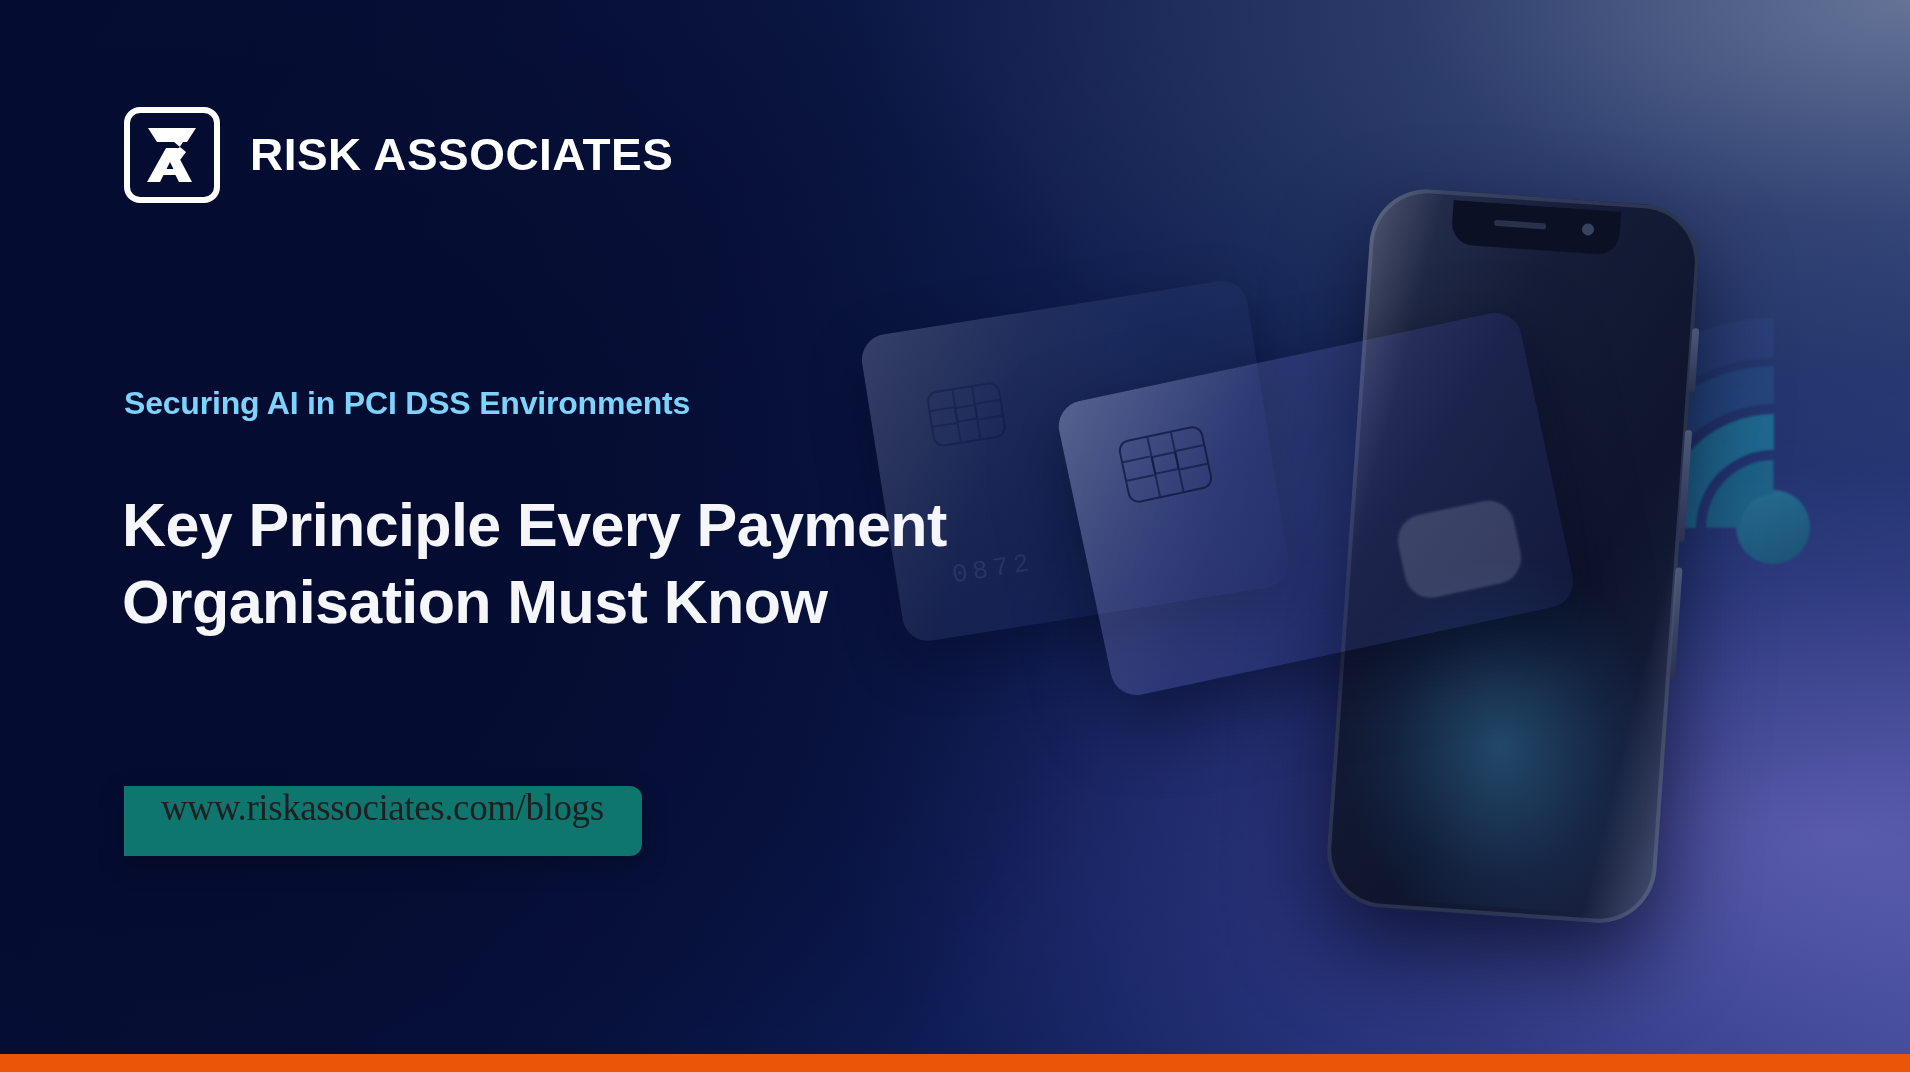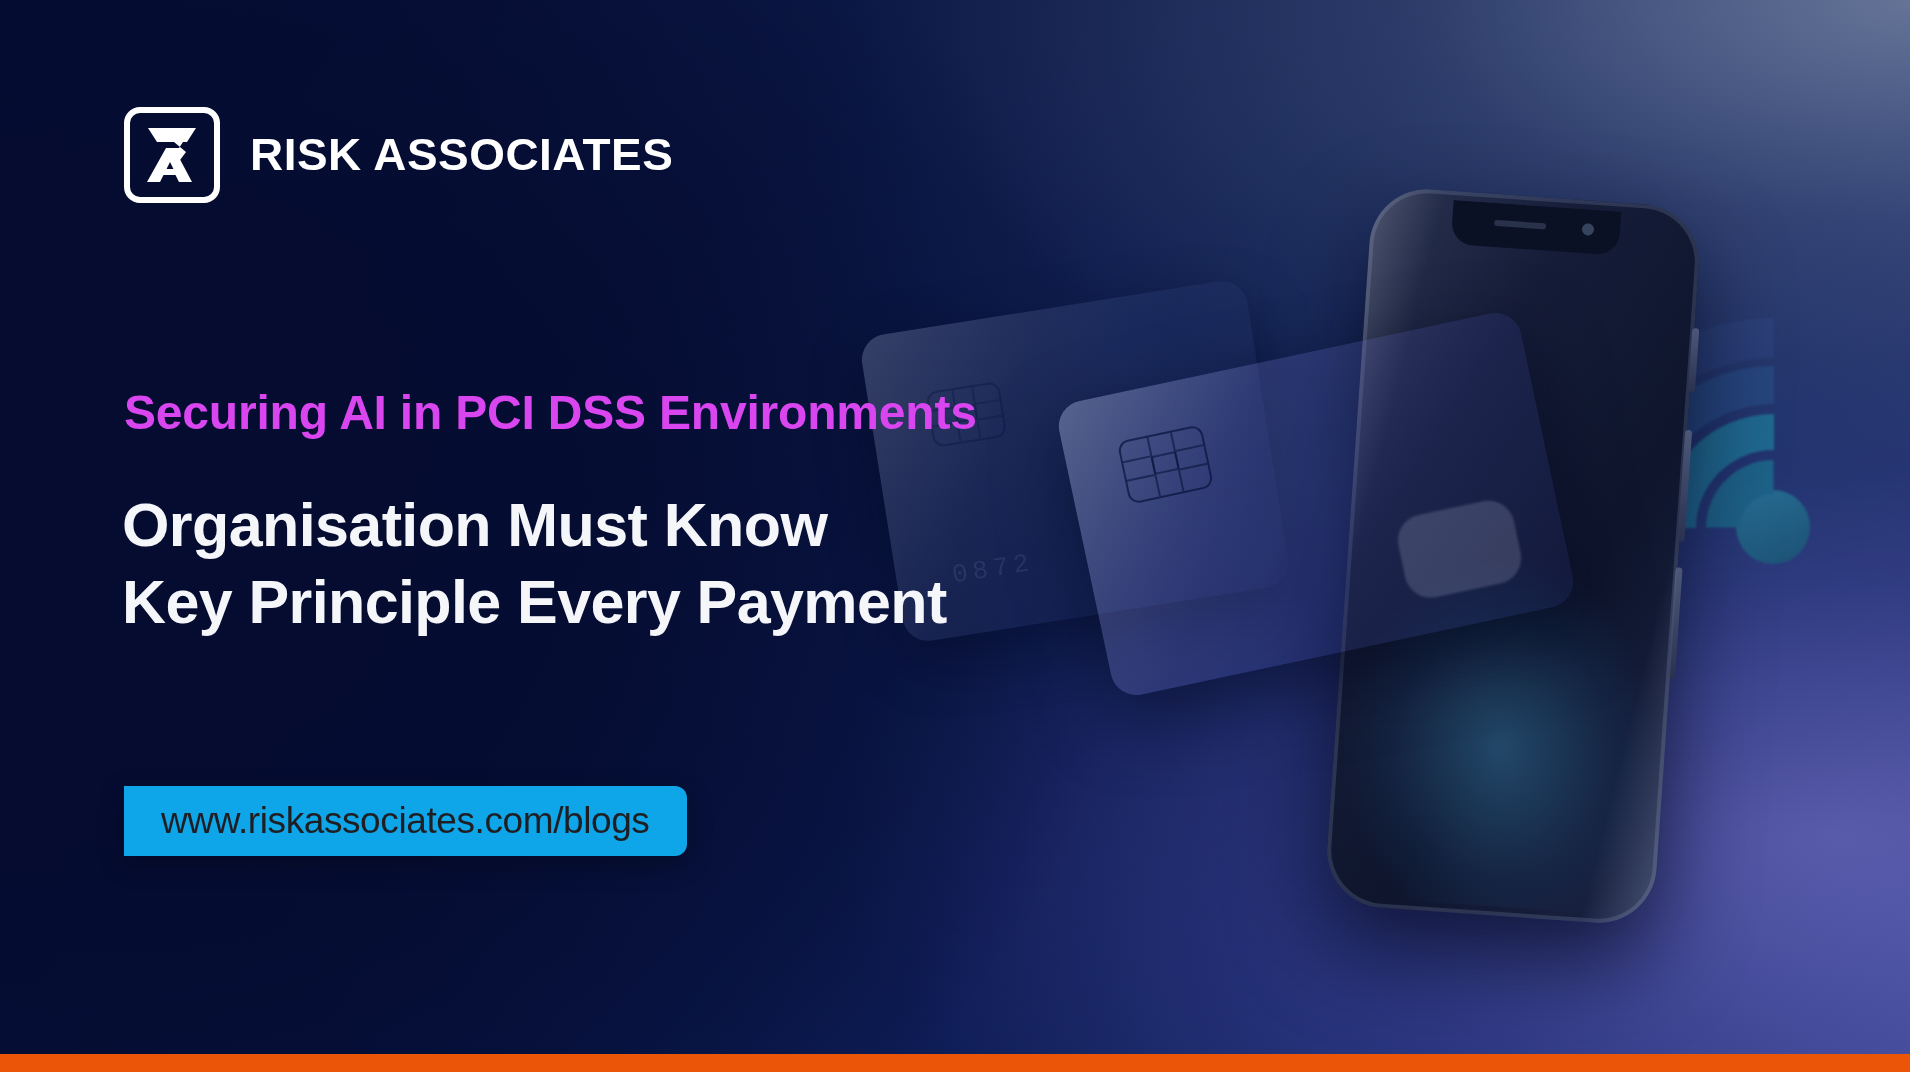--- a/index.html
+++ b/index.html
@@ -199,47 +199,48 @@
     letter-spacing:.5px;
     color:#ffffff;
     white-space:nowrap;
     transform:scaleX(1.02);
     transform-origin:left center;
   }
 
   
   .eyebrow {
     position:absolute; left:124px; top:385px;
-    font-size:48px;
+    font-size:32px;
     font-weight:600;
-    color:#d946ef;
+    color:#7dd3fc;
     letter-spacing:-.2px;
     white-space:nowrap;
   }
   .headline {
     position:absolute; left:122px; top:487px;
     font-size:61px;
     font-weight:bold;
     color:#f5f6fa;
     line-height:1.26;
     letter-spacing:-.6px;
     white-space:nowrap;
   }
   .headline span { display:block; }
 
   
   .url-pill {
     position:absolute; left:124px; top:786px;
     height:70px;
-    display:flex; align-items:center;
+    display:flex; align-items:flex-start;
     border-top-right-radius:12px;
     border-bottom-right-radius:12px;
-    background:#0ea5e9;
+    background:#0f766e;
     overflow:hidden;
     box-shadow:0 8px 26px rgba(0,0,0,.28);
+    font-family:Liberation Serif, serif;
   }
   .url-accent {
     width:15px;
     background:#e8500f;
     flex:0 0 auto;
   }
   .url-text {
     display:flex; align-items:center;
     padding:0 38px 0 22px;
     font-size:37px;
@@ -321,22 +322,22 @@
         <path fill="#ffffff" d="M5 4 h48 l-9 14 h-13 l12 10 -9 12 -8 -7 v-9 l10 0 4 -6 h-26 z"></path>
         <path fill="#ffffff" d="M23 24 l8 0 18 34 h-13 l-3.5 -7 h-12 l-3.5 7 h-13 z m4 14 l-3.5 7 h7 z"></path>
       </svg>
     </div>
     <div class="brand-name">RISK ASSOCIATES</div>
   </div>
 
   <div class="eyebrow">Securing AI in PCI DSS Environments</div>
 
   <div class="headline">
+    <span>Key Principle Every Payment</span>
     <span>Organisation Must Know</span>
-    <span>Key Principle Every Payment</span>
   </div>
 
   <div class="url-pill">
     <div class="url-accent"></div>
     <div class="url-text">www.riskassociates.com/blogs</div>
   </div>
 
   <div class="bottom-bar"></div>
 
 </div>

